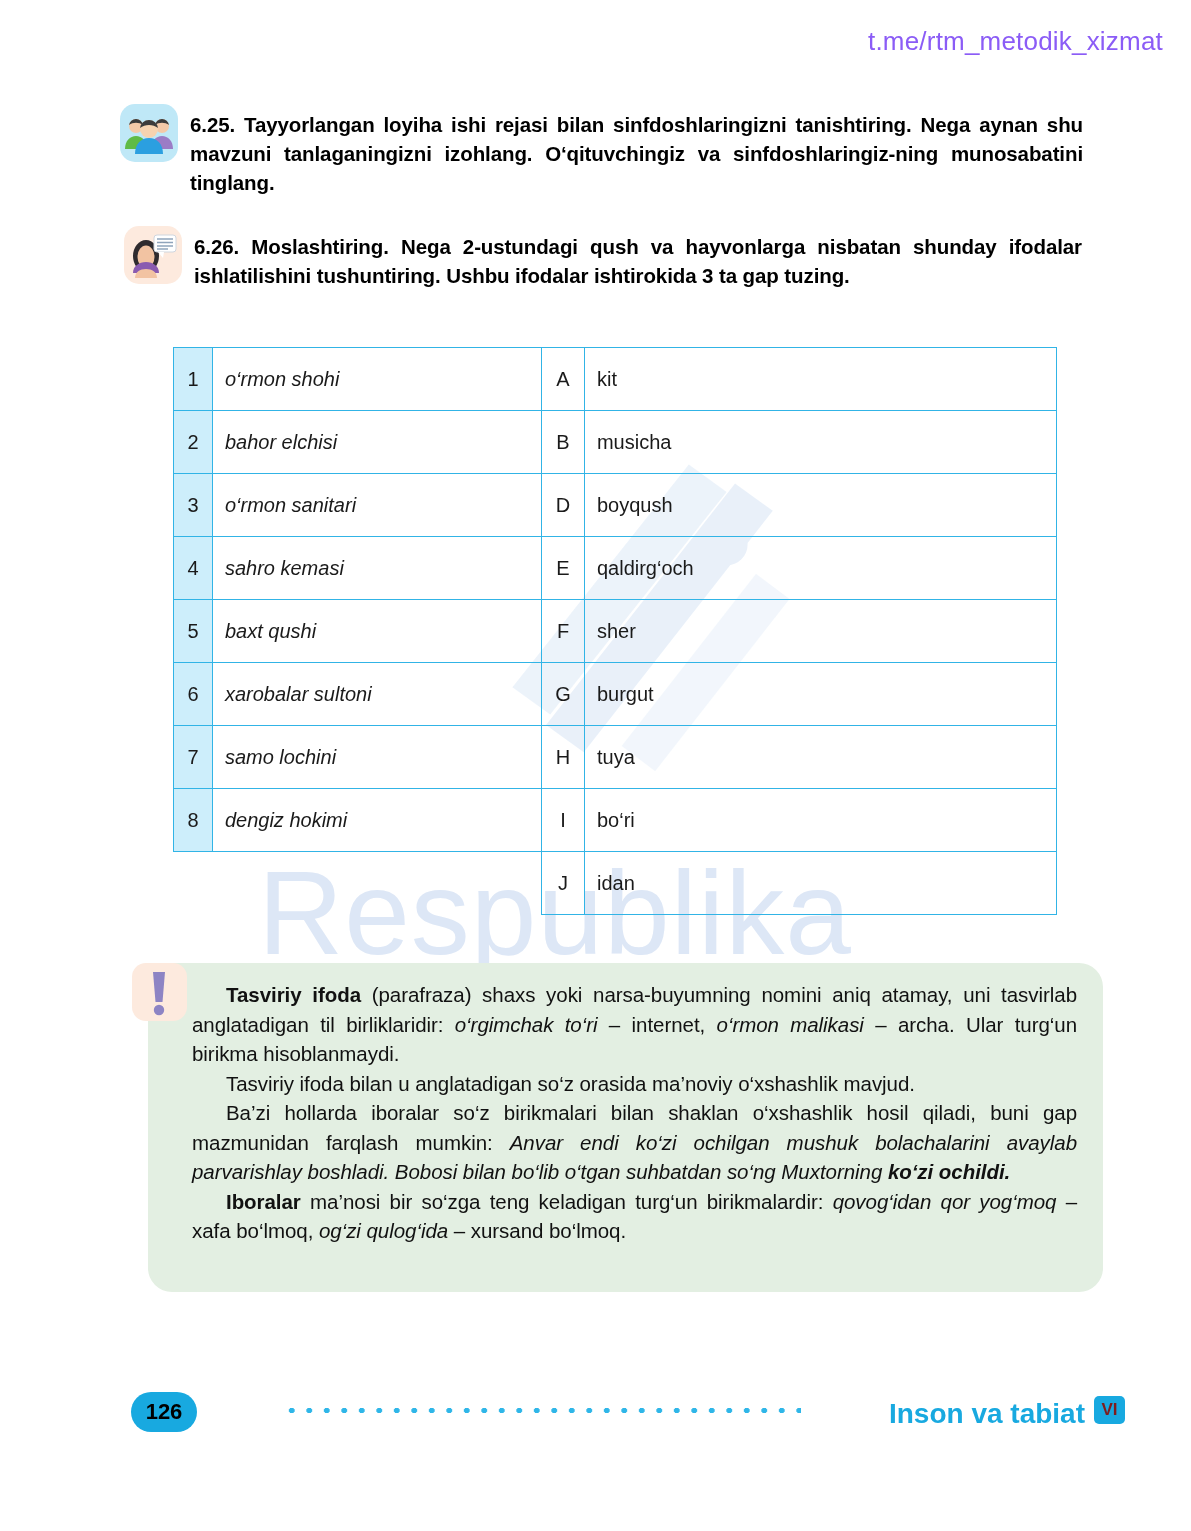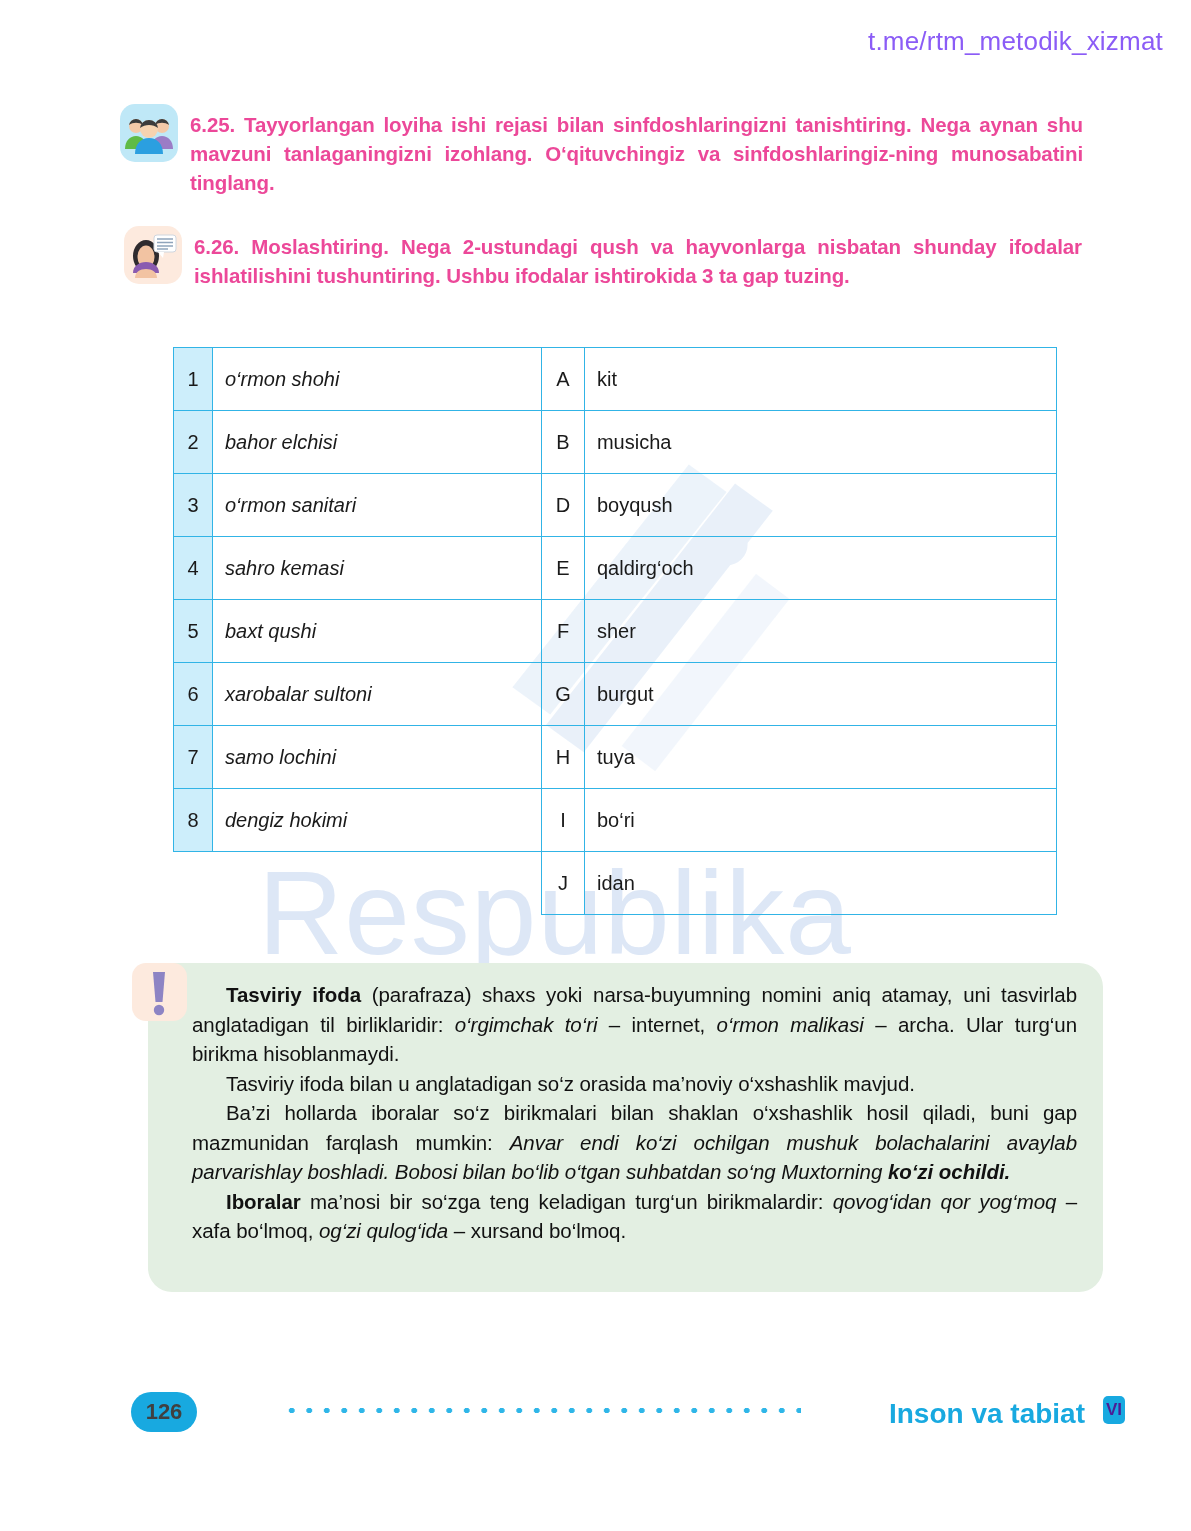--- a/index.html
+++ b/index.html
@@ -90,21 +90,21 @@
     overflow: hidden;
   }
   .ex-icon.blue { background: #bfe8f7; }
   .ex-icon.peach { background: #fdeade; }
 
   .ex-text {
     font-size: 20.5px;
     font-weight: bold;
     line-height: 1.42;
     text-align: justify;
-    color: #ec4899;
+    color: #000000;
     letter-spacing: -0.1px;
   }
   #ex625 .ex-text { width: 893px; padding-top: 6px; }
   #ex626 .ex-text { width: 888px; padding-top: 6px; }
 
   
   .mtable {
     position: absolute;
     left: 173px;
     top: 347px;
@@ -189,21 +189,21 @@
   
   .footer { position: absolute; left: 0; top: 1392px; width: 1191px; height: 60px; z-index: 3; }
   .page-badge {
     position: absolute;
     left: 131px;
     top: 0px;
     width: 66px;
     height: 40px;
     border-radius: 20px;
     background: #18a9e0;
-    color: #404040;
+    color: #000000;
     font-size: 22px;
     font-weight: bold;
     display: flex;
     align-items: center;
     justify-content: center;
   }
   .dots {
     position: absolute;
     left: 283px;
     top: 14px;
@@ -219,25 +219,25 @@
     top: 6px;
     font-size: 28px;
     font-weight: bold;
     color: #18a9e0;
     white-space: nowrap;
   }
   .chapter-badge {
     position: absolute;
     right: 66px;
     top: 4px;
-    width: 22px;
+    width: 31px;
     height: 28px;
     border-radius: 5px;
     background: #18a9e0;
-    color: #4c1d95;
+    color: #7f1d1d;
     font-size: 17px;
     font-weight: bold;
     display: flex;
     align-items: center;
     justify-content: center;
   }
 </style>
 </head>
 <body>
 

